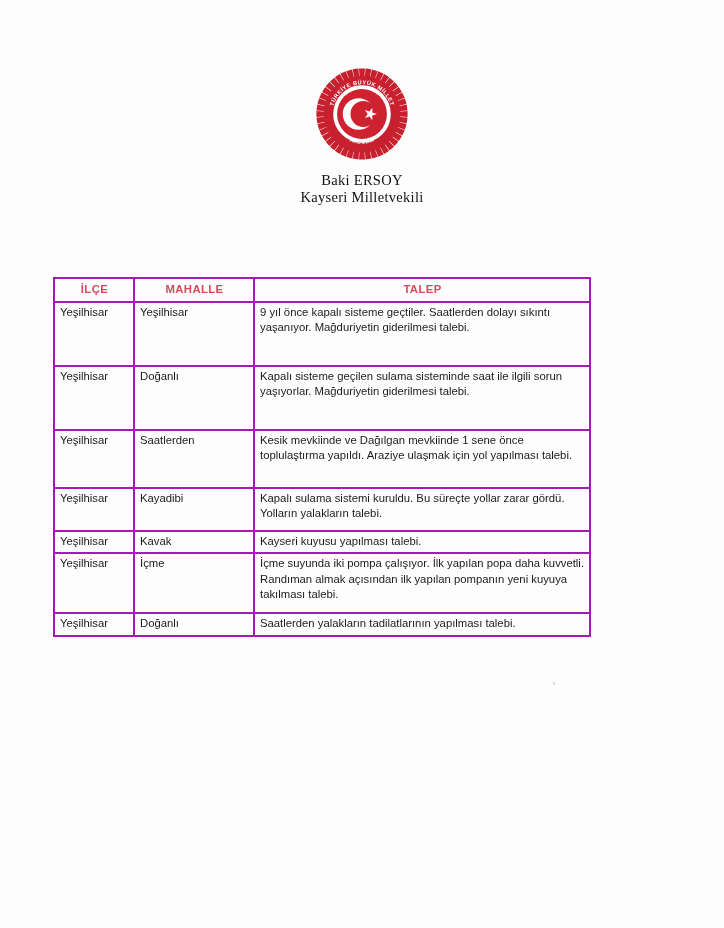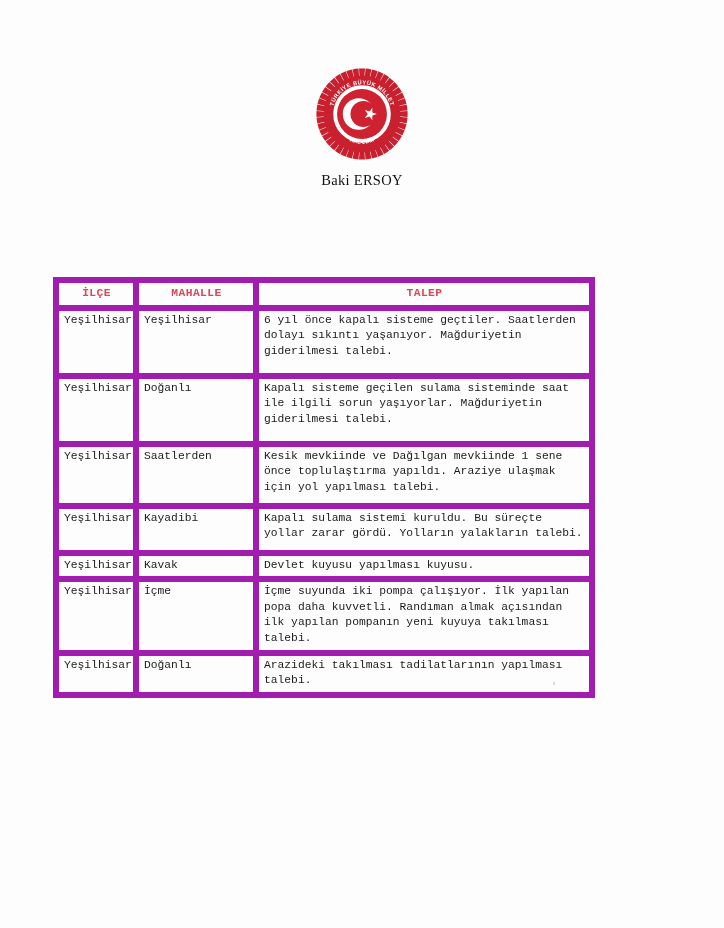--- a/index.html
+++ b/index.html
@@ -64,27 +64,27 @@
     top: 277px;
     width: 536px;
   }
   table.req-table {
     border-collapse: collapse;
     width: 100%;
     table-layout: fixed;
   }
   table.req-table th,
   table.req-table td {
-    border: 6px solid #a21caf;
+    border: 2px solid #a21caf;
     vertical-align: top;
     padding: 2px 4px 3px 5px;
     font-size: 11.3px;
     line-height: 15.6px;
     color: #1b1b1b;
-    font-family: Liberation Mono, monospace;
+    font-family: Liberation Sans, sans-serif;
   }
   table.req-table th {
     text-align: center;
     font-weight: bold;
     color: #d9485c;
     font-size: 11.3px;
     letter-spacing: 0.4px;
     padding-top: 3px;
     padding-bottom: 3px;
     height: 15px;
@@ -195,70 +195,71 @@
         <circle cx="93" cy="100" r="33" fill="#ffffff"></circle>
         <circle cx="103" cy="100" r="27" fill="#cf2231"></circle>
       </g>
 
       <polygon fill="#ffffff" points="131,100 121.5,103.1 121.5,113.1 115.6,105.0 106.1,108.1 112.0,100 106.1,91.9 115.6,95.0 121.5,86.9 121.5,96.9"></polygon>
     </svg>
   </div>
 
   <div class="title-block">
     <div class="title-line1">Baki ERSOY</div>
+    <div class="title-line2">Kayseri Milletvekili</div>
   </div>
 
   <div class="table-wrap">
     <table class="req-table">
       <colgroup>
         <col class="c-ilce">
           <col class="c-mah">
           <col class="c-talep">
       </colgroup>
       <thead>
         <tr>
           <th>İLÇE</th>
           <th>MAHALLE</th>
           <th>TALEP</th>
         </tr>
       </thead>
       <tbody>
         <tr class="r0">
           <td class="cell-ilce">Yeşilhisar</td>
           <td class="cell-mahalle">Yeşilhisar</td>
-          <td class="cell-talep">6 yıl önce kapalı sisteme geçtiler. Saatlerden dolayı sıkıntı yaşanıyor. Mağduriyetin giderilmesi talebi.</td>
+          <td class="cell-talep">9 yıl önce kapalı sisteme geçtiler. Saatlerden dolayı sıkıntı yaşanıyor. Mağduriyetin giderilmesi talebi.</td>
         </tr>
         <tr class="r1">
           <td class="cell-ilce">Yeşilhisar</td>
           <td class="cell-mahalle">Doğanlı</td>
           <td class="cell-talep">Kapalı sisteme geçilen sulama sisteminde saat ile ilgili sorun yaşıyorlar. Mağduriyetin giderilmesi talebi.</td>
         </tr>
         <tr class="r2">
           <td class="cell-ilce">Yeşilhisar</td>
           <td class="cell-mahalle">Saatlerden</td>
           <td class="cell-talep">Kesik mevkiinde ve Dağılgan mevkiinde 1 sene önce toplulaştırma yapıldı. Araziye ulaşmak için yol yapılması talebi.</td>
         </tr>
         <tr class="r3">
           <td class="cell-ilce">Yeşilhisar</td>
           <td class="cell-mahalle">Kayadibi</td>
           <td class="cell-talep">Kapalı sulama sistemi kuruldu. Bu süreçte yollar zarar gördü. Yolların yalakların talebi.</td>
         </tr>
         <tr class="r4">
           <td class="cell-ilce">Yeşilhisar</td>
           <td class="cell-mahalle">Kavak</td>
-          <td class="cell-talep">Devlet kuyusu yapılması kuyusu.</td>
+          <td class="cell-talep">Kayseri kuyusu yapılması talebi.</td>
         </tr>
         <tr class="r5">
           <td class="cell-ilce">Yeşilhisar</td>
           <td class="cell-mahalle">İçme</td>
           <td class="cell-talep">İçme suyunda iki pompa çalışıyor. İlk yapılan popa daha kuvvetli. Randıman almak açısından ilk yapılan pompanın yeni kuyuya takılması talebi.</td>
         </tr>
         <tr class="r6">
           <td class="cell-ilce">Yeşilhisar</td>
           <td class="cell-mahalle">Doğanlı</td>
-          <td class="cell-talep">Arazideki takılması tadilatlarının yapılması talebi.</td>
+          <td class="cell-talep">Saatlerden yalakların tadilatlarının yapılması talebi.</td>
         </tr>
       </tbody>
     </table>
   </div>
 
   <div class="speck"></div>
 </div>
 
 </body></html>

